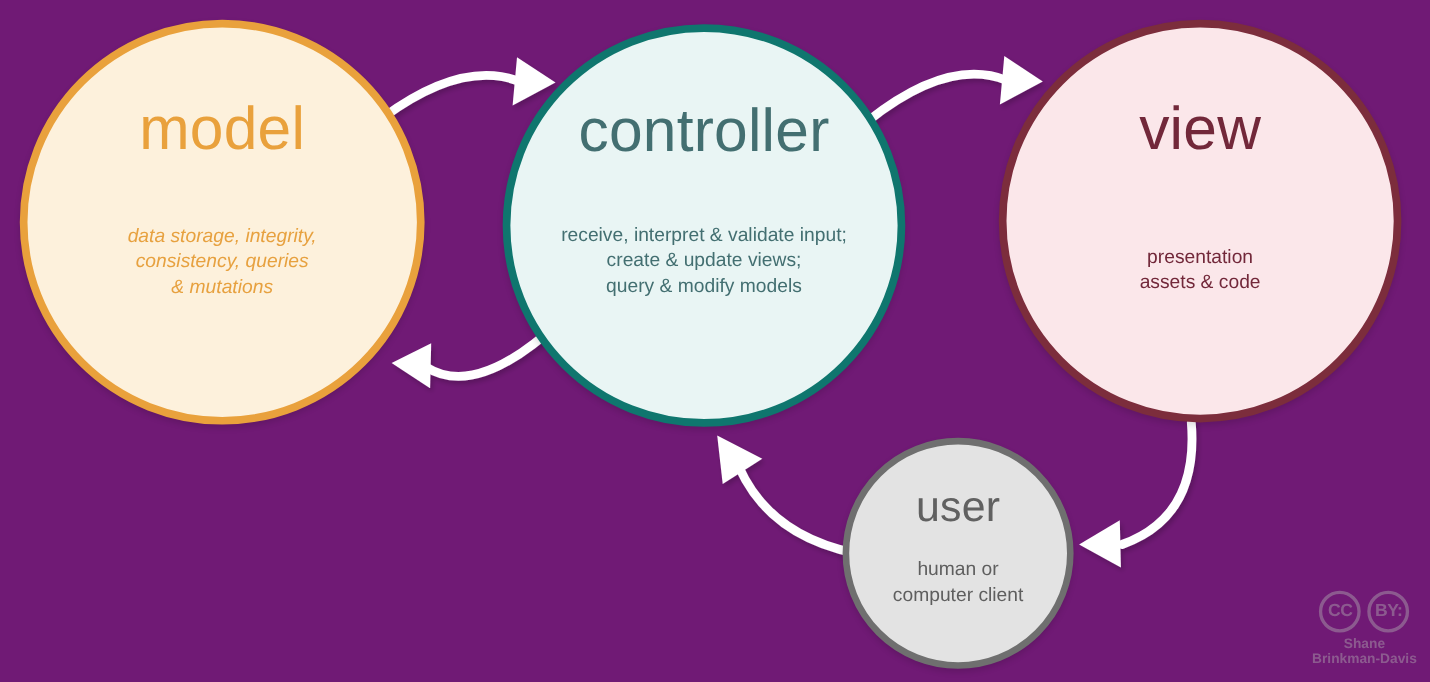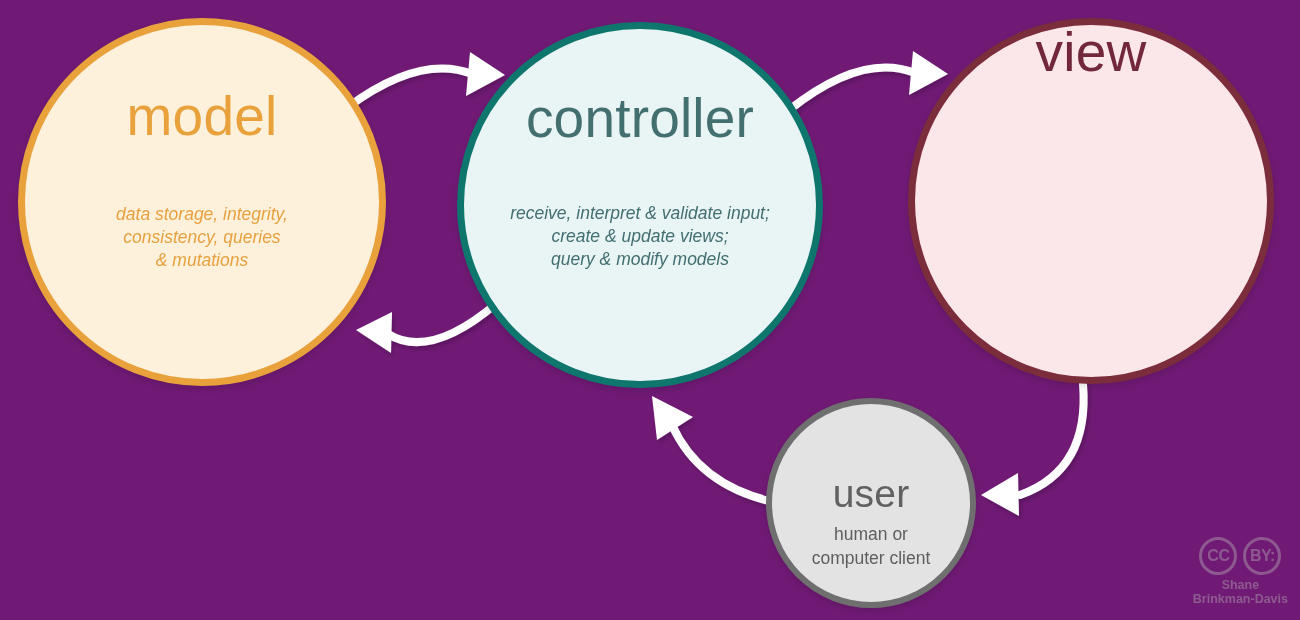--- a/index.html
+++ b/index.html
@@ -91,45 +91,45 @@
   #node-view {
     left: 908px; top: 18px;
     width: 366px; height: 366px;
     background: #fbe7ea;
     border: 7px solid #7c2d3c;
     box-shadow: 0 3px 6px rgba(0,0,0,0.13);
   }
   #node-view .title {
     color: #72283a;
     font-size: 55px;
+    margin-top: 64px;
   }
   #node-view .desc {
     color: #72283a;
     font-size: 17.5px;
     margin-top: 78px;
   }
 
   
   #node-user {
     left: 766px; top: 398px;
     width: 210px; height: 210px;
     background: #e3e3e3;
     border: 6px solid #6f6f6f;
     box-shadow: 0 3px 6px rgba(0,0,0,0.13);
-    justify-content: center;
   }
   #node-user .title {
     color: #616161;
     font-size: 39px;
     margin-top: 38px;
   }
   #node-user .desc {
     color: #5e5e5e;
     font-size: 17.5px;
-    margin-top: 10px;
+    margin-top: 25px;
   }
 
   
   #attribution {
     position: absolute;
     right: 12px;
     bottom: 14px;
     z-index: 4;
     display: flex;
     flex-direction: column;
@@ -205,27 +205,29 @@
 
   <div class="node" id="node-model">
     <div class="title">model</div>
     <div class="desc" style="white-space: pre-line;">data storage, integrity,
 consistency, queries
 &amp; mutations</div>
   </div>
 
   <div class="node" id="node-controller">
     <div class="title">controller</div>
-    <div class="desc" style="white-space: pre-line; font-style: italic;">receive, interpret &amp; validate input;
+    <div class="desc" style="white-space: pre-line;">receive, interpret &amp; validate input;
 create &amp; update views;
 query &amp; modify models</div>
   </div>
 
   <div class="node" id="node-view">
     <div class="title">view</div>
+    <div class="desc" style="white-space: pre-line;">presentation
+assets &amp; code</div>
   </div>
 
   <div class="node" id="node-user">
     <div class="title">user</div>
     <div class="desc" style="white-space: pre-line;">human or
 computer client</div>
   </div>
 
   <div id="attribution">
     <div class="cc-badges">

